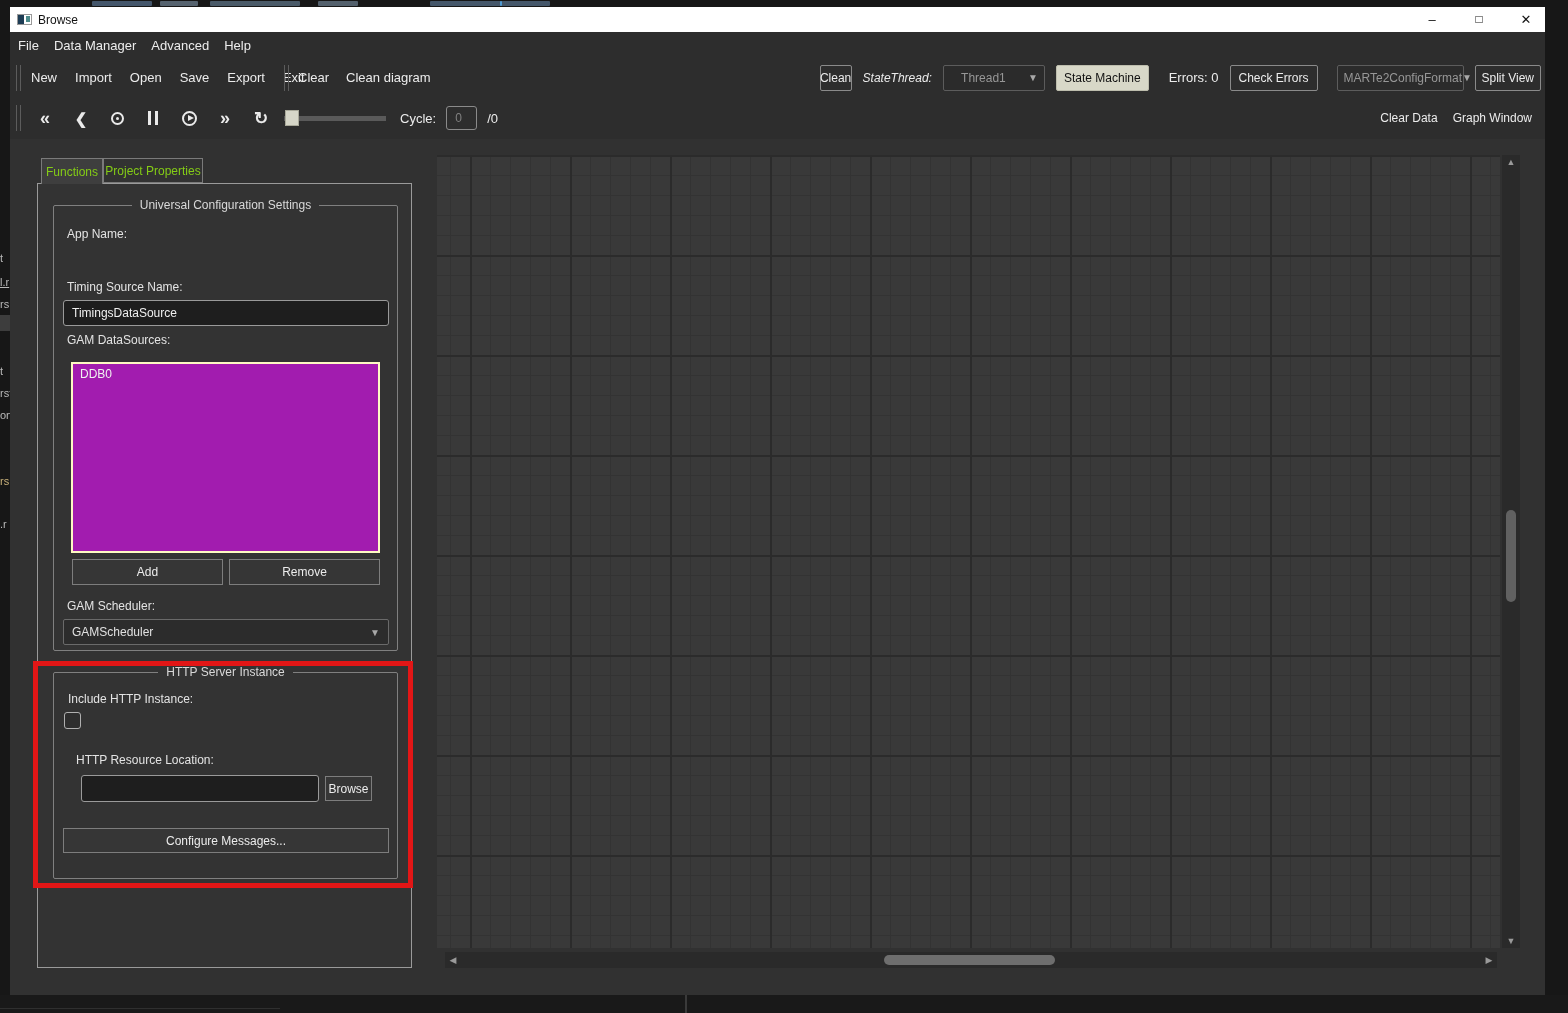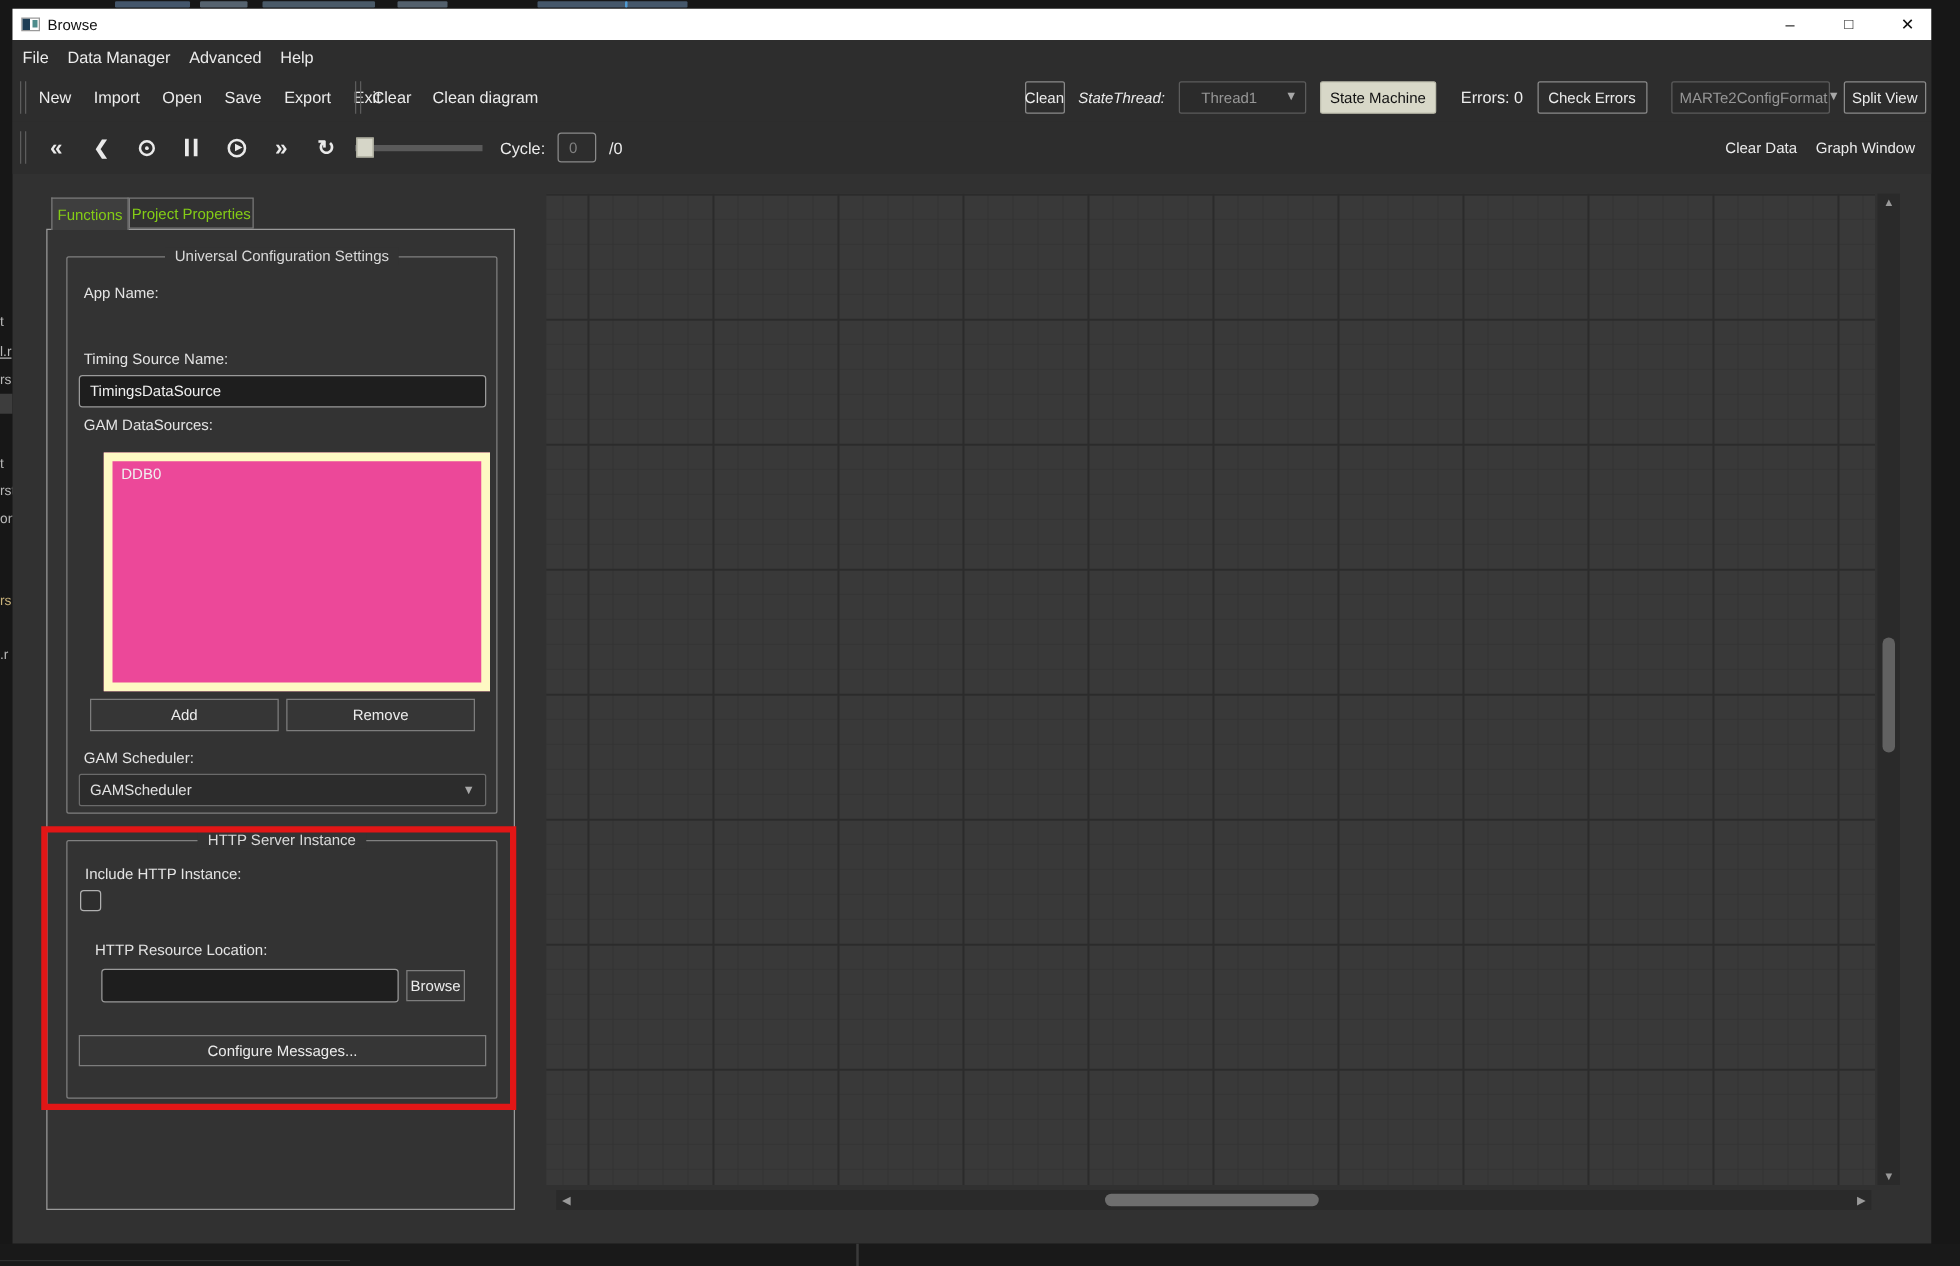--- a/index.html
+++ b/index.html
@@ -70,21 +70,21 @@
   .panel-box { position:absolute; left:27px; top:176px; width:375px; height:785px;
                border:1px solid #9a9a9a; background:#333333; z-index:1; }
 
   .groupbox { position:absolute; border:1px solid #808080; border-radius:2px; }
   .groupbox .gb-title { position:absolute; top:-8px; left:0; right:0; text-align:center; }
   .groupbox .gb-title span { background:#333333; padding:0 8px; color:#d9d9d9; font-size:12px; }
   .field-label { position:absolute; color:#e3e3e3; font-size:12px; }
   .text-input { position:absolute; background:#1e1e1e; border:1px solid #9a9a9a; border-radius:3px;
                 color:#efefef; font-size:12px; padding-left:8px;
                 font-family:"Liberation Sans", sans-serif; }
-  .listbox { position:absolute; background:#ec4899; border:7px solid #fef9c3;margin-left:12px; }
+  .listbox { position:absolute; background:#a21caf; border:2px solid #fef9c3; }
   .list-item { color:#f0f0f0; font-size:12px; padding:3px 7px; }
   .panel-btn { position:absolute; border:1px solid #7d7d7d; background:#363636; color:#ececec;
                font-size:12px; display:flex; align-items:center; justify-content:center; }
   .dropdown { position:absolute; background:#2c2c2c; border:1px solid #6a6a6a; border-radius:2px;
               color:#e0e0e0; font-size:12px; display:flex; align-items:center; padding:0 8px; }
   .checkbox { position:absolute; width:17px; height:17px; border:1.5px solid #b0b0b0;
               border-radius:3px; background:#2e2e2e; }
 
   .red-rect { position:absolute; left:23px; top:654px; width:380px; height:227px;
               border:5px solid #e21616; z-index:5; }

